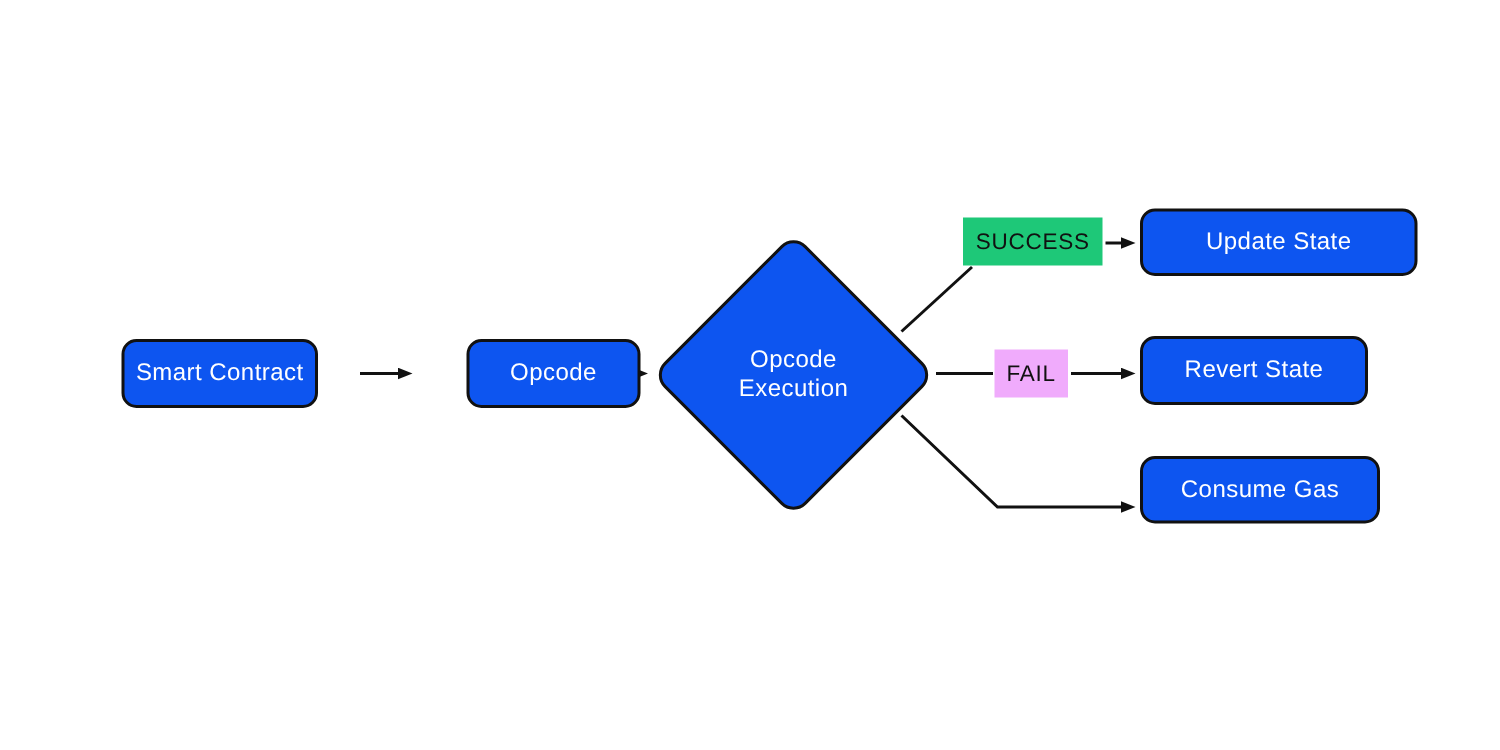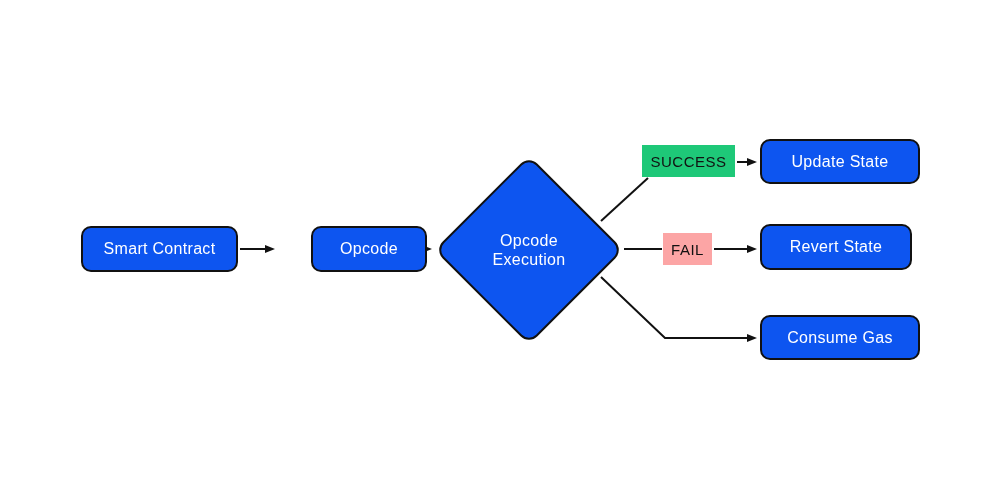--- a/index.html
+++ b/index.html
@@ -28,25 +28,25 @@
     border: 2px solid #111111;
     border-radius: 10px;
     color: #ffffff;
     font-size: 16px;
     letter-spacing: 0.3px;
     display: flex;
     align-items: center;
     justify-content: center;
     text-align: center;
   }
-  #n-smart   { left: 81px;  top: 226px; width: 157px; height: 46px; }
+  #n-smart   { left: 81px;  top: 226px; width: 131px; height: 46px; }
   #n-opcode  { left: 277px; top: 226px; width: 116px; height: 46px; margin-left: 34px; }
-  #n-update  { left: 760px; top: 139px; width: 160px; height: 45px; }
+  #n-update  { left: 760px; top: 139px; width: 185px; height: 45px; }
   #n-revert  { left: 760px; top: 224px; width: 152px; height: 46px; }
-  #n-consume { left: 760px; top: 315px; width: 160px; height: 45px; }
+  #n-consume { left: 760px; top: 304px; width: 160px; height: 45px; }
 
   .diamond-wrap {
     position: absolute;
     left: 434px; top: 155px;
     width: 190px; height: 190px;
   }
   .diamond-shape {
     position: absolute;
     left: 50%; top: 50%;
     width: 134px; height: 134px;
@@ -77,21 +77,21 @@
     display: flex;
     align-items: center;
     justify-content: center;
   }
   #lbl-success {
     left: 642px; top: 145px; width: 93px; height: 32px;
     background: #1ec878;
   }
   #lbl-fail {
     left: 663px; top: 233px; width: 49px; height: 32px;
-    background: #fca5a5;
+    background: #f0abfc;
   }
 </style>
 </head>
 <body>
 
 <div class="canvas">
 
   <svg class="connectors" viewBox="0 0 1000 500" xmlns="http://www.w3.org/2000/svg">
     <defs>
       <marker id="arrow" markerWidth="10" markerHeight="8" refX="1" refY="4" orient="auto" markerUnits="userSpaceOnUse">

